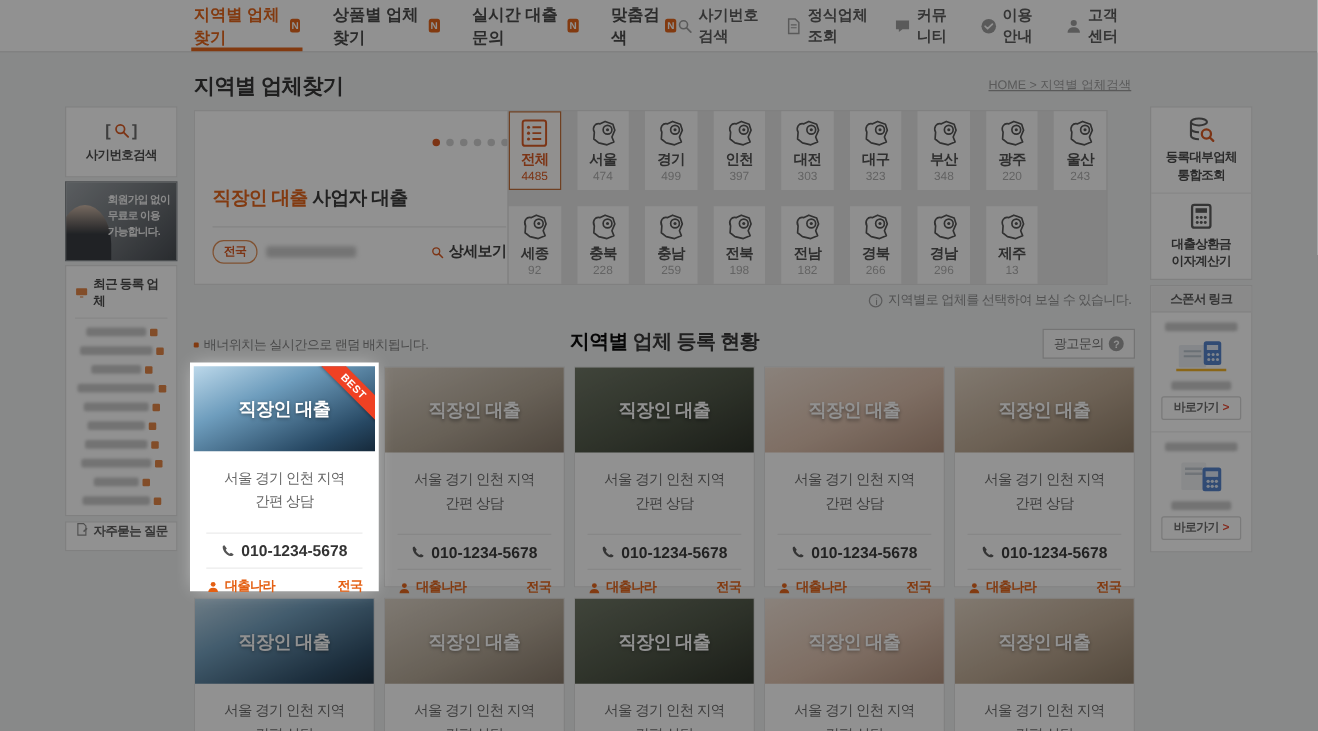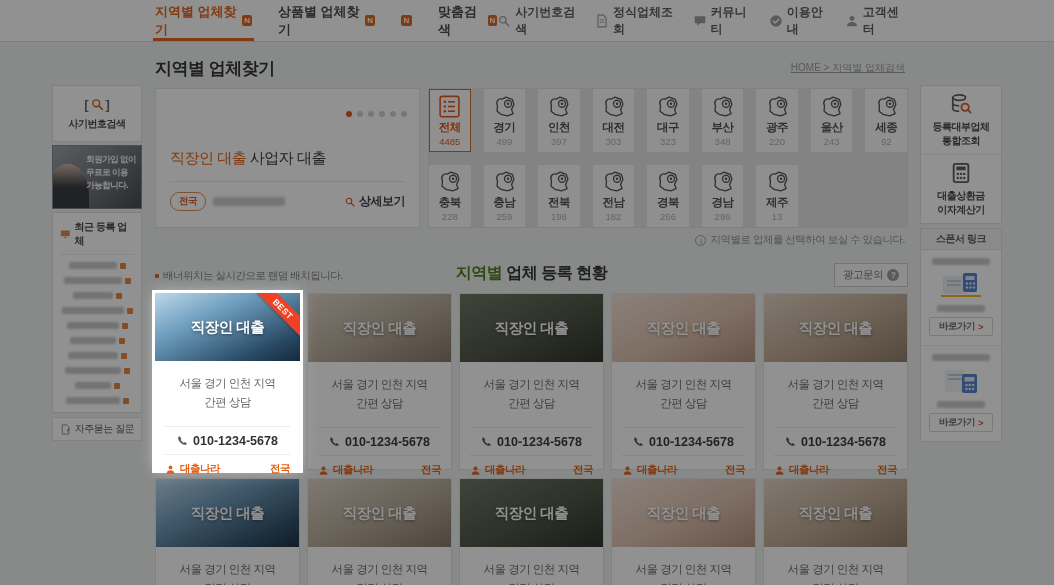--- a/index.html
+++ b/index.html
@@ -42,59 +42,59 @@
   .promo-figure{position:absolute;left:-6px;bottom:-8px;width:42px;height:52px;border-radius:50% 50% 0 0/60% 60% 0 0;
     background:linear-gradient(180deg,#cdb6a5 0%,#2f3338 45%);}
   .promo-text{position:absolute;right:5px;top:7px;text-align:left;color:#f3f3f3;font-size:8.5px;font-weight:bold;line-height:1.5;letter-spacing:-0.5px;}
   .recentbox{margin-top:3px;padding:7px 7px 8px;}
   .recent-head{display:flex;align-items:center;gap:4px;font-size:10px;font-weight:bold;color:#444;letter-spacing:-0.5px;padding-bottom:6px;border-bottom:1px solid #ededed;}
   .recent-head svg{width:11px;height:11px;}
   .recent-list{padding-top:7px;display:flex;flex-direction:column;gap:8px;}
   .recent-item{display:flex;align-items:center;justify-content:center;gap:3px;cursor:pointer;}
   .rblur{height:7px;border-radius:2px;background:#c7c7c7;filter:blur(1.2px);}
   .rnew{width:6px;height:6px;background:#e4813f;border-radius:1px;flex:0 0 auto;}
-  .faqbox{margin-top:4px;height:24px;display:flex;align-items:center;justify-content:center;gap:4px;font-size:10px;font-weight:normal;color:#555;letter-spacing:-0.5px;cursor:pointer;}
+  .faqbox{margin-top:4px;height:24px;display:flex;justify-content:center;gap:4px;font-size:10px;font-weight:bold;color:#555;letter-spacing:-0.5px;cursor:pointer;}
   .faqbox svg{width:11px;height:11px;color:#888;}
 
   
   .pbanner{position:absolute;left:155px;top:88px;width:265px;height:140px;background:#fff;border:1px solid #e3e3e3;box-sizing:border-box;}
   .pb-ribbon{position:absolute;left:0;top:11px;width:140px;height:26px;line-height:26px;color:#fff;font-size:13.5px;font-weight:bold;
     padding-left:14px;background:linear-gradient(180deg,#ee7a28,#cf4e12);
     clip-path:polygon(0 0,100% 0,86% 100%,0 100%);}
   .pb-dots{position:absolute;right:12px;top:22px;display:flex;gap:5px;}
   .pb-dot{width:6px;height:6px;border-radius:50%;background:#cfcfcf;cursor:pointer;}
   .pb-dot.on{background:#d9541a;}
-  .pb-title{position:absolute;left:14px;top:60px;font-size:15px;font-weight:normal;letter-spacing:-0.5px;color:#333;}
+  .pb-title{position:absolute;left:14px;top:60px;font-size:15px;font-weight:bold;letter-spacing:-0.5px;color:#333;}
   .pb-title .hl{color:#e45f12;}
   .pb-hr{position:absolute;left:14px;right:14px;top:92px;border-top:1px solid #e8e8e8;}
   .pb-bottom{position:absolute;left:14px;right:14px;top:103px;display:flex;align-items:center;}
   .pb-pill{border:1px solid #e08a4e;color:#d9541a;font-size:9.5px;font-weight:bold;border-radius:9px;padding:2px 8px;letter-spacing:-0.5px;}
   .pb-blur{width:72px;height:9px;margin-left:7px;background:#c9c9c9;border-radius:2px;filter:blur(1.5px);}
   .pb-detail{margin-left:auto;display:flex;align-items:center;gap:3px;font-size:12px;font-weight:bold;color:#3a3a3a;cursor:pointer;letter-spacing:-0.5px;}
   .pb-detail svg{width:12px;height:12px;color:#d9541a;}
 
   
-  .rgrid{position:absolute;left:428px;top:88px;width:480px;height:140px;background:#e6e6e6;border:1px solid #e0e0e0;box-sizing:border-box;
+  .rgrid{position:absolute;left:406px;top:88px;width:480px;height:140px;background:#e6e6e6;border:1px solid #e0e0e0;box-sizing:border-box;
     display:grid;grid-template-columns:repeat(9,1fr);grid-template-rows:1fr 1fr;gap:13px;}
   .rcell{background:#fcfcfc;display:flex;flex-direction:column;align-items:center;justify-content:center;gap:1px;cursor:pointer;}
   .rcell svg{width:25px;height:25px;color:#4e4e4e;}
   .rname{font-size:11.5px;font-weight:bold;color:#4a4a4a;letter-spacing:-0.5px;}
   .rcount{font-size:9.5px;color:#ababab;}
   .rcell.active{outline:1px solid #c06a33;outline-offset:-1px;background:#fffdfb;}
   .rcell.active svg{color:#d9541a;}
   .rcell.active .rname,.rcell.active .rcount{color:#d9541a;}
   .rnote{position:absolute;right:149px;top:233px;display:flex;align-items:center;gap:4px;font-size:10.5px;color:#8d8d8d;letter-spacing:-0.5px;}
   .info-circle{width:11px;height:11px;border:1px solid #9b9b9b;border-radius:50%;font-size:8px;line-height:11px;text-align:center;color:#8d8d8d;box-sizing:border-box;}
 
   
   .listhead{position:absolute;left:155px;right:146px;top:263px;height:26px;}
   .lh-note{position:absolute;left:0;top:6px;display:flex;align-items:center;gap:4px;font-size:10.5px;color:#7d7d7d;letter-spacing:-0.5px;}
   .lh-bullet{width:4px;height:4px;background:#e45f12;border-radius:1px;}
   .lh-title{position:absolute;left:0;right:0;top:0;text-align:center;font-size:16px;font-weight:bold;color:#2f2f2f;letter-spacing:-0.5px;}
-  .lh-title .hl{color:#4d7c0f;}
+  .lh-title .hl{color:#000000;}
   .lh-ad{position:absolute;right:0;top:0;display:flex;align-items:center;gap:4px;border:1px solid #c9c9c9;background:#fafafa;border-radius:0;
     font-size:10.5px;color:#6e6e6e;padding:4px 8px;cursor:pointer;letter-spacing:-0.5px;}
   .q-circle{width:12px;height:12px;background:#9a9a9a;color:#fff;border-radius:50%;font-size:8.5px;font-weight:bold;line-height:12px;text-align:center;}
 
   
   .cards{position:absolute;left:155px;top:293px;width:753px;display:grid;grid-template-columns:repeat(5,1fr);column-gap:7px;row-gap:8px;}
   .card{background:#fff;border:1px solid #e2e2e2;box-sizing:border-box;height:177px;position:relative;cursor:pointer;}
   .card.spotlight{z-index:60;border:none;box-shadow:0 0 0 3px #ffffff,0 0 14px rgba(255,255,255,.55);}
   .card-img{height:68px;position:relative;overflow:hidden;display:flex;align-items:center;justify-content:center;}
   .img-city{background:linear-gradient(155deg,#bcd8ea 0%,#6e9dbd 35%,#274863 80%,#16293a 100%);}
@@ -211,20 +211,21 @@
       <div class="mainmenu">
         <div class="mitem active">
           <span>지역별 업체찾기</span>
           <span class="nbadge">N</span>
         </div>
         <div class="mitem">
           <span>상품별 업체찾기</span>
           <span class="nbadge">N</span>
         </div>
         <div class="mitem">
+          <span>실시간 대출문의</span>
           <span class="nbadge">N</span>
         </div>
         <div class="mitem">
           <span>맞춤검색</span>
           <span class="nbadge">N</span>
         </div>
       </div>
       <div class="utilmenu">
         <div class="uitem">
           <span class="uicon">
@@ -378,20 +379,27 @@
     </div>
   </div>
 
   <div class="rgrid">
     <div class="rcell active">
       <svg viewBox="0 0 32 32">
           <use href="#ic-list-card"></use>
         </svg>
       <div class="rname">전체</div>
       <div class="rcount">4485</div>
+    </div>
+    <div class="rcell">
+      <svg viewBox="0 0 32 32">
+          <use href="#ic-pin-region"></use>
+        </svg>
+      <div class="rname">서울</div>
+      <div class="rcount">474</div>
     </div>
     <div class="rcell">
       <svg viewBox="0 0 32 32">
           <use href="#ic-pin-region"></use>
         </svg>
       <div class="rname">경기</div>
       <div class="rcount">499</div>
     </div>
     <div class="rcell">
       <svg viewBox="0 0 32 32">

